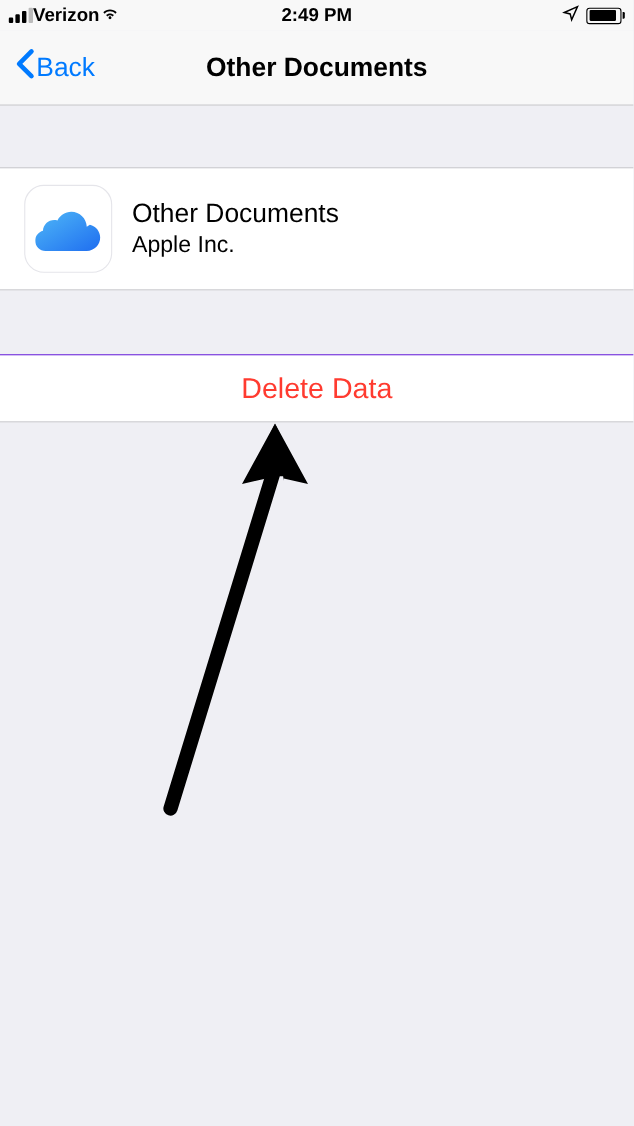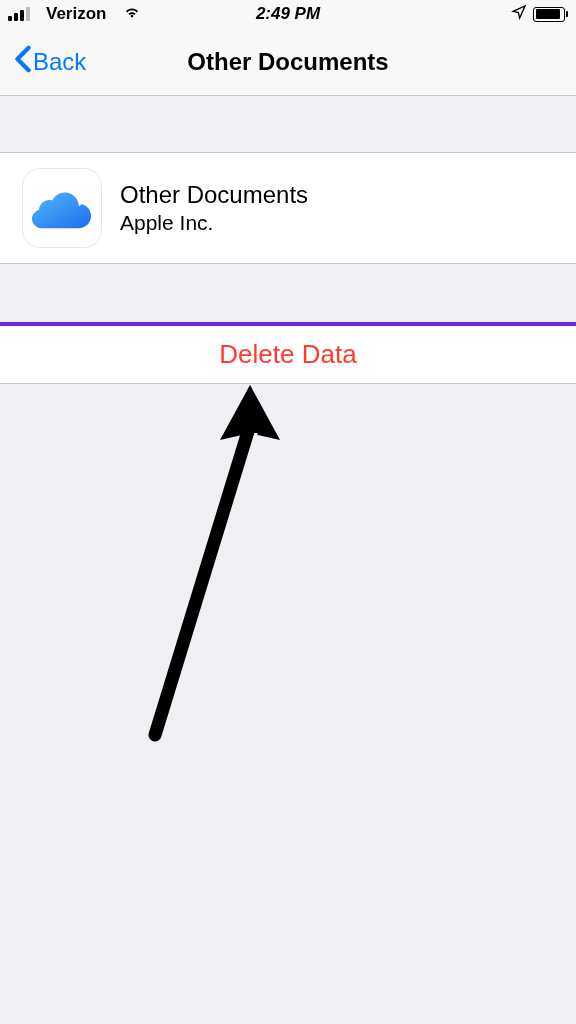--- a/index.html
+++ b/index.html
@@ -20,28 +20,27 @@
       display: flex;
       align-items: center;
       justify-content: space-between;
       padding: 0 8px;
       font-size: 17px;
       font-weight: 600;
     }
     .status-left {
       display: flex;
       align-items: center;
-      gap: 16px;
+      gap: 0;
     }
     .status-center {
       position: absolute;
       left: 50%;
       transform: translateX(-50%);
       font-weight: 600;
-      font-style: italic;
     }
     .status-right {
       display: flex;
       align-items: center;
       gap: 6px;
     }
     .signal-bars {
       display: flex;
       align-items: flex-end;
       gap: 2px;
@@ -154,21 +153,21 @@
     }
     .app-subtitle {
       font-size: 21px;
       color: #000;
     }
     .section-gap-2 {
       height: 58px;
     }
     .delete-cell {
       background: #fff;
-      border-top: 4px solid #6d28d9;
+      border-top: 1px solid #6d28d9;
       border-bottom: 1px solid #c8c8cc;
       display: flex;
       align-items: center;
       justify-content: center;
       height: 62px;
       cursor: pointer;
     }
     .delete-text {
       color: #ff3b30;
       font-size: 26px;

